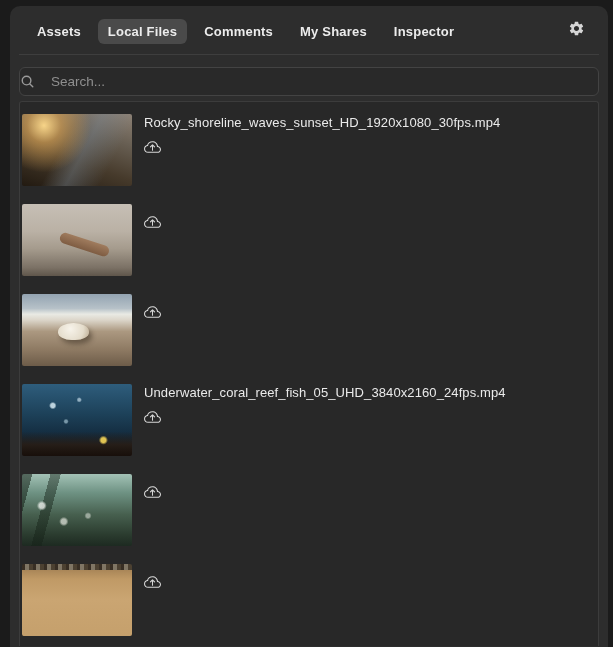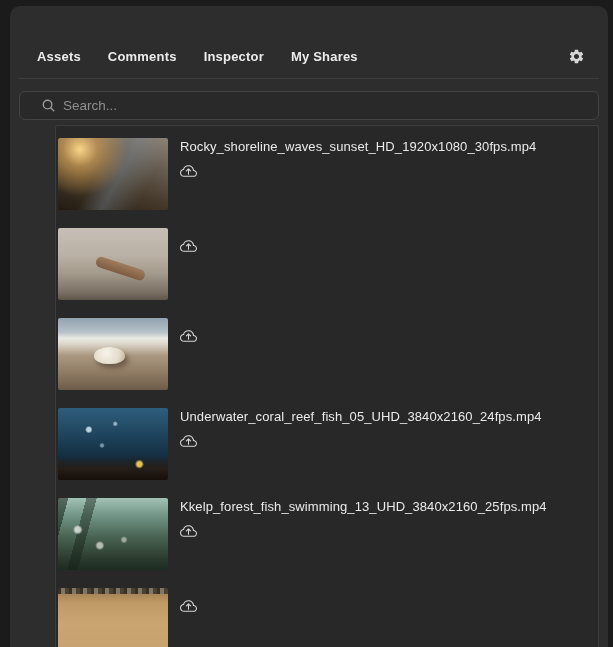--- a/index.html
+++ b/index.html
@@ -9,55 +9,55 @@
     font-family:"Liberation Sans", sans-serif;
     -webkit-font-smoothing:antialiased;
   }
   .panel{
     position:absolute;left:10px;top:6px;width:598px;height:660px;
     background:#2d2d2d;border-radius:10px;box-sizing:border-box;
     padding:0 9px;
   }
   
   .tabbar{
-    display:flex;align-items:center;
-    padding:13px 8px 0 8px;height:26px;margin-top:24px;
+    display:flex;align-items:flex-start;
+    padding:13px 8px 0 8px;height:26px;
   }
   .tab{
     font-size:13px;font-weight:700;color:#ececec;
     padding:5px 10px;margin-right:7px;border-radius:6px;
     letter-spacing:.2px;cursor:default;white-space:nowrap;
   }
   .tab.active{background:#4a4a4a;}
   .gear-btn{
     margin-left:auto;margin-right:6px;color:#d6d6d6;
     width:18px;height:18px;display:flex;align-items:center;justify-content:center;
   }
   .gear-btn svg{width:17px;height:17px;}
   .divider{height:1px;background:#3e3e3e;margin-top:9px;}
   
   .searchbar{
     margin-top:12px;height:29px;box-sizing:border-box;
     background:#292929;border:1px solid #434343;border-radius:6px;
-    display:flex;align-items:center;padding:0 21px;gap:7px;
+    display:flex;align-items:center;padding:0 0;gap:16px;
   }
   .searchbar svg{width:15px;height:15px;color:#9a9a9a;flex:none;}
   .searchbar input{
     flex:1;background:transparent;border:none;outline:none;
     font-family:"Liberation Sans", sans-serif;
     font-size:13.5px;color:#dddddd;padding:0;
   }
   .searchbar input::placeholder{color:#8f8f8f;opacity:1;}
   
   .filelist{
     margin-top:5px;box-sizing:border-box;
     background:#282828;border:1px solid #3c3c3c;border-bottom:none;
     border-radius:3px 3px 0 0;
     padding:12px 10px 0 2px;
-    height:545px;overflow:hidden;margin-left:36px;
+    height:545px;overflow:hidden;
   }
   .file-row{display:flex;margin-bottom:18px;cursor:default;}
   .thumb{
     width:110px;height:72px;flex:none;border-radius:2px;
     position:relative;overflow:hidden;background:#444;
   }
   .meta{margin-left:12px;padding-top:1px;}
   .fname{font-size:13px;color:#eaeaea;letter-spacing:.1px;}
   .status{margin-top:9px;color:#d6d6d6;}
   .status svg{width:17px;height:17px;display:block;}
@@ -112,23 +112,24 @@
       <path fill="currentColor" d="M7.646 5.146a.5.5 0 0 1 .708 0l2 2a.5.5 0 0 1-.708.708L8.5 6.707V10.5a.5.5 0 0 1-1 0V6.707L6.354 7.854a.5.5 0 1 1-.708-.708l2-2z"></path>
       <path fill="currentColor" d="M4.406 3.342A5.53 5.53 0 0 1 8 2c2.69 0 4.923 2 5.166 4.579C14.758 6.804 16 8.137 16 9.773 16 11.569 14.502 13 12.687 13H3.781C1.708 13 0 11.366 0 9.318c0-1.763 1.266-3.223 2.942-3.593.143-.863.698-1.723 1.464-2.383zm.653.757c-.757.653-1.153 1.44-1.153 2.056v.448l-.445.049C2.064 6.805 1 7.952 1 9.318 1 10.785 2.23 12 3.781 12h8.906C13.98 12 15 10.988 15 9.773c0-1.216-1.02-2.228-2.313-2.228h-.5v-.5C12.188 4.825 10.328 3 8 3a4.53 4.53 0 0 0-2.941 1.1z"></path>
     </g>
   </defs>
 </svg>
 
 <div class="panel">
 
   <div class="tabbar">
     <div class="tab">Assets</div>
+    <div class="tab active">Local Files</div>
     <div class="tab">Comments</div>
+    <div class="tab">My Shares</div>
     <div class="tab">Inspector</div>
-    <div class="tab">My Shares</div>
     <div class="gear-btn">
       <svg viewBox="0 0 24 24">
           <use href="#ic-gear"></use>
         </svg>
     </div>
   </div>
 
   <div class="divider"></div>
 
   <div class="searchbar">
@@ -182,21 +183,20 @@
           <svg viewBox="0 0 16 16">
               <use href="#ic-cloud-up"></use>
             </svg>
         </div>
       </div>
     </div>
 
     <div class="file-row">
       <div class="thumb t4"></div>
       <div class="meta">
-        <div class="fname">Kkelp_forest_fish_swimming_13_UHD_3840x2160_25fps.mp4</div>
         <div class="status">
           <svg viewBox="0 0 16 16">
               <use href="#ic-cloud-up"></use>
             </svg>
         </div>
       </div>
     </div>
 
     <div class="file-row">
       <div class="thumb t5"></div>

